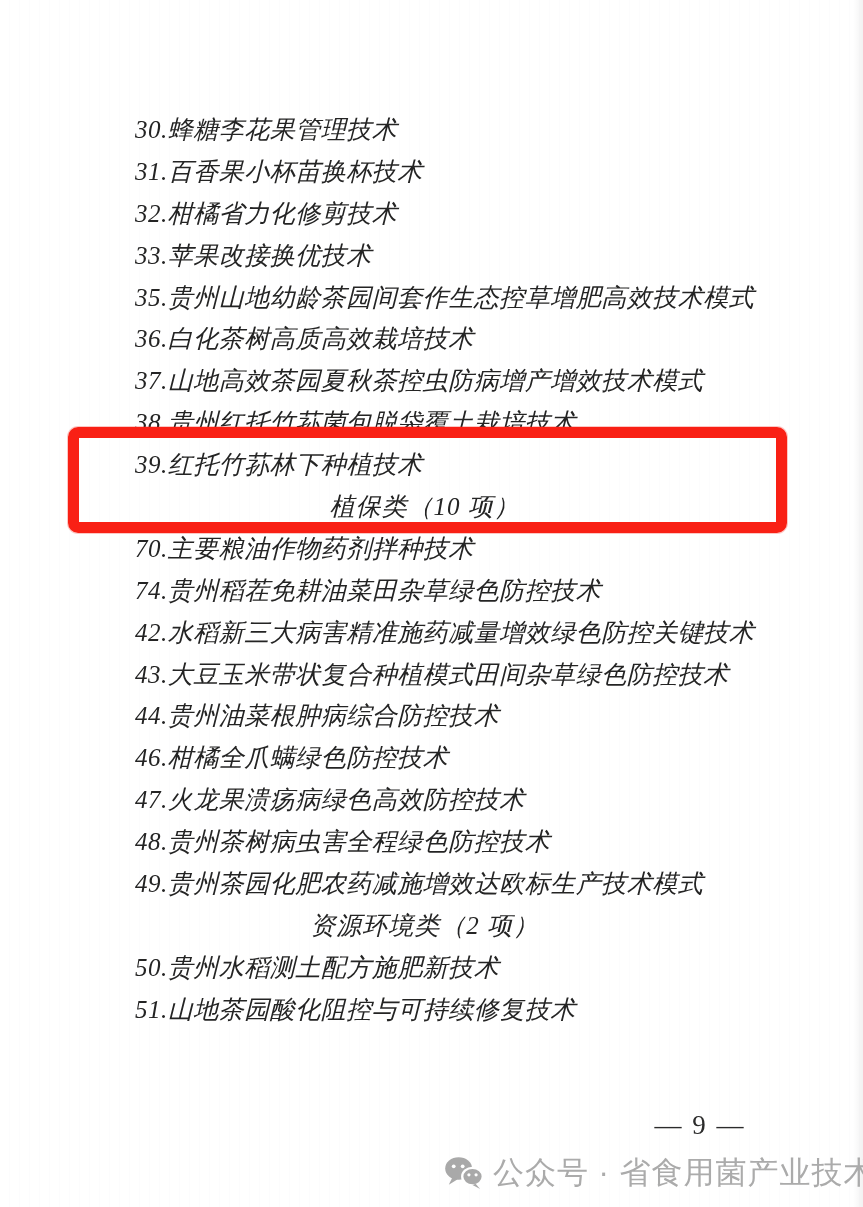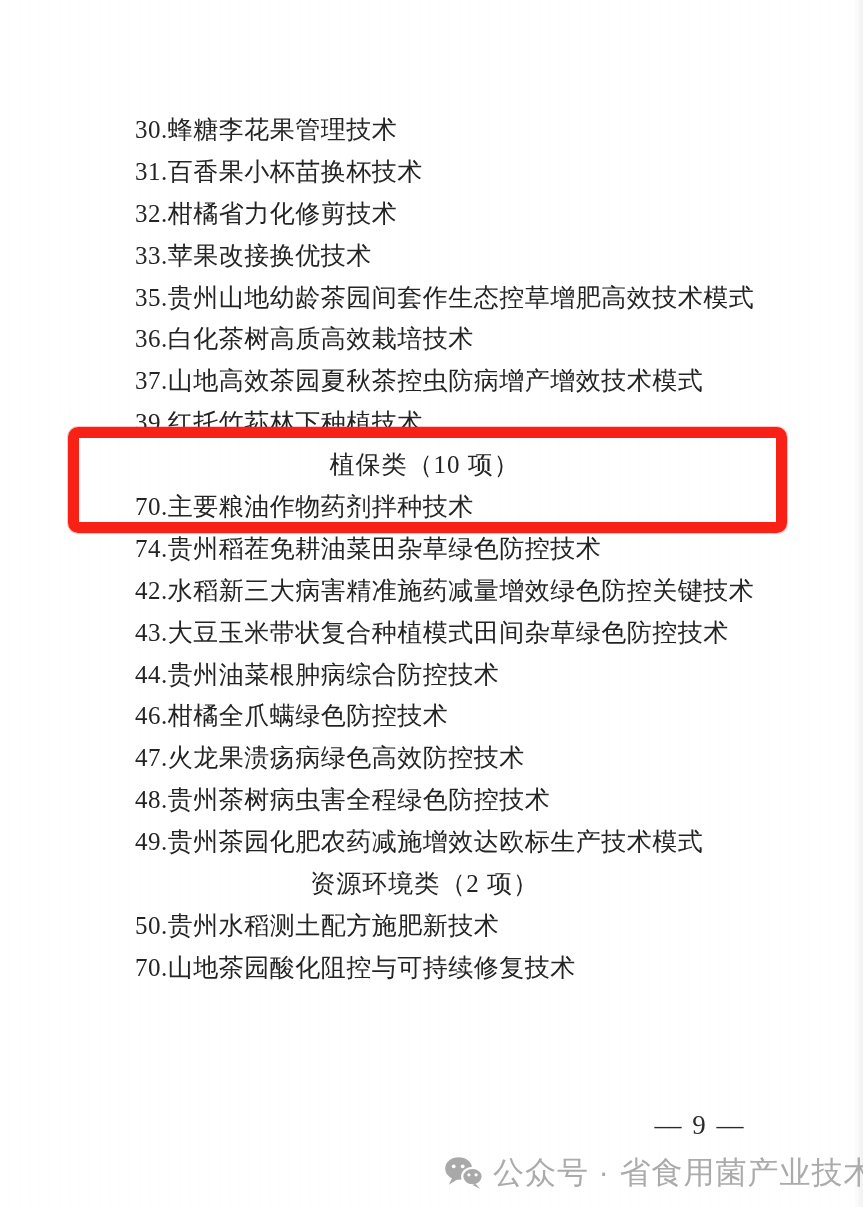--- a/index.html
+++ b/index.html
@@ -19,20 +19,21 @@
   .doc-list{
     position:absolute;left:0;top:109px;width:845px;
     display:flex;flex-direction:column;
   }
   .line{
     height:41.9px;line-height:41.9px;
     font-size:25px;color:#242424;
     padding-left:135px;
     white-space:nowrap;
     letter-spacing:0.5px;
+    font-style:italic;
   }
   .line.header{
     padding-left:4px;text-align:center;
     letter-spacing:1px;
   }
   .highlight-box{
     position:absolute;left:68px;top:427px;width:719px;height:106px;
     border:11px solid #f92015;border-radius:10px;
     box-sizing:border-box;
     box-shadow:0 0 0 1px rgba(249,32,21,0.25);
@@ -59,34 +60,35 @@
 <div class="page">
 
   <div class="doc-list">
     <div class="line item">30.蜂糖李花果管理技术</div>
     <div class="line item">31.百香果小杯苗换杯技术</div>
     <div class="line item">32.柑橘省力化修剪技术</div>
     <div class="line item">33.苹果改接换优技术</div>
     <div class="line item">35.贵州山地幼龄茶园间套作生态控草增肥高效技术模式</div>
     <div class="line item">36.白化茶树高质高效栽培技术</div>
     <div class="line item">37.山地高效茶园夏秋茶控虫防病增产增效技术模式</div>
+    <div class="line item">38.贵州红托竹荪菌包脱袋覆土栽培技术</div>
     <div class="line item">39.红托竹荪林下种植技术</div>
     <div class="line header">植保类（10 项）</div>
     <div class="line item">70.主要粮油作物药剂拌种技术</div>
     <div class="line item">74.贵州稻茬免耕油菜田杂草绿色防控技术</div>
     <div class="line item">42.水稻新三大病害精准施药减量增效绿色防控关键技术</div>
     <div class="line item">43.大豆玉米带状复合种植模式田间杂草绿色防控技术</div>
     <div class="line item">44.贵州油菜根肿病综合防控技术</div>
     <div class="line item">46.柑橘全爪螨绿色防控技术</div>
     <div class="line item">47.火龙果溃疡病绿色高效防控技术</div>
     <div class="line item">48.贵州茶树病虫害全程绿色防控技术</div>
     <div class="line item">49.贵州茶园化肥农药减施增效达欧标生产技术模式</div>
     <div class="line header">资源环境类（2 项）</div>
     <div class="line item">50.贵州水稻测土配方施肥新技术</div>
-    <div class="line item">70.山地茶园酸化阻控与可持续修复技术</div>
+    <div class="line item">51.山地茶园酸化阻控与可持续修复技术</div>
   </div>
 
   <div class="highlight-box"></div>
 
   <div class="page-number">— 9 —</div>
 
   <div class="footer-watermark">
     <span>
       <svg class="wm-icon" width="40" height="34" viewBox="0 0 44 38" xmlns="http://www.w3.org/2000/svg">
         <ellipse cx="16" cy="14" rx="15" ry="12.5" fill="#a9a9a9"></ellipse>

